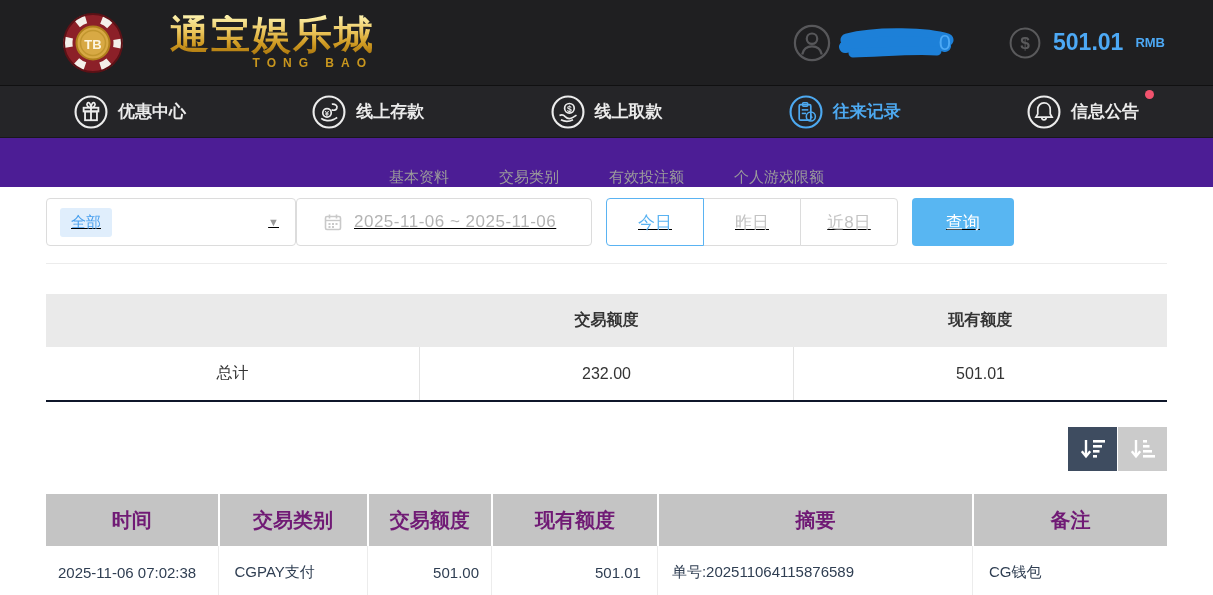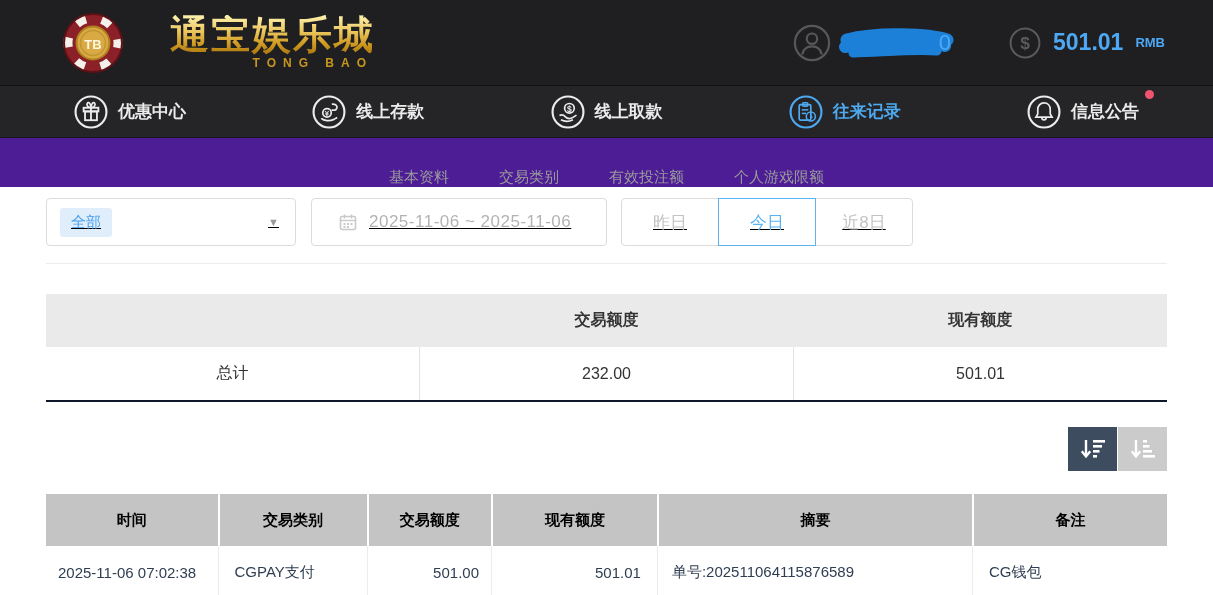--- a/index.html
+++ b/index.html
@@ -43,21 +43,21 @@
   
   .content { padding:13px 46px 0; box-sizing:border-box; }
 
   .filter-bar { display:flex; align-items:center; height:44px;text-decoration:underline; }
   .select-box { width:250px; height:48px; border:1px solid #dcdcdc; border-radius:4px;
     display:flex; align-items:center; justify-content:space-between;
     padding:0 16px 0 13px; box-sizing:border-box; cursor:pointer; background:#fff; }
   .select-tag { background:#e0eefc; color:#4aa0ee; font-size:15px; padding:5px 11px; border-radius:3px; }
   .select-caret { color:#9a9a9a; font-size:11px; }
   .date-box { width:296px; height:48px; border:1px solid #dcdcdc; border-radius:4px;
-    margin-left:15px; display:flex; align-items:center; gap:11px; padding-left:26px;
+    display:flex; align-items:center; gap:11px; padding-left:26px;
     box-sizing:border-box; cursor:pointer; background:#fff; }
   .date-text { color:#b3b3b3; font-size:17px; letter-spacing:0.5px; }
   .range-group { display:flex; margin-left:14px; }
   .range-btn { width:98px; height:48px; box-sizing:border-box; border:1px solid #dcdcdc;
     background:#fff; color:#c3c3c3; font-size:17px; display:flex; align-items:center;
     justify-content:center; margin-left:-1px; cursor:pointer; position:relative; }
   .range-btn:first-child { border-radius:4px 0 0 4px; margin-left:0; }
   .range-btn:last-child { border-radius:0 4px 4px 0; }
   .range-btn.active { border:1px solid #5ab3f2; color:#5ab3f2; z-index:2; }
   .search-btn { width:102px; height:48px; margin-left:14px; background:#58b6f2; color:#fff;
@@ -79,21 +79,21 @@
   
   .sort-row { display:flex; justify-content:flex-end; margin-top:25px; }
   .sort-btn { width:49px; height:44px; display:flex; align-items:center; justify-content:center;
     border:none; cursor:pointer; padding:0; }
   .sort-desc { background:#3e4c60; margin-right:1px; }
   .sort-asc { background:#cbcbcb; }
 
   
   .records-table { margin-top:23px; }
   .rec-head { display:flex; height:52px; background:#c4c4c4; }
-  .rec-hcell { color:#000000; font-weight:bold; font-size:15px; display:flex;
+  .rec-hcell { color:#701a75; font-weight:bold; font-size:20px; display:flex;
     align-items:center; justify-content:center; box-sizing:border-box; }
   .rec-hcell + .rec-hcell { border-left:2px solid #fff; }
   .rec-row { display:flex; height:53px; border-bottom:1px solid #eee; background:#fff; }
   .rec-cell { font-size:15px; color:#2f3e52; display:flex; align-items:center; box-sizing:border-box; }
   .rec-cell + .rec-cell { border-left:1px solid #ececec; }
   .c1 { width:15.3%; } .c2 { width:13.3%; } .c3 { width:11.1%; }
   .c4 { width:14.8%; } .c5 { width:28.1%; } .c6 { width:17.4%; }
   .rec-row .c1 { padding-left:12px; }
   .rec-row .c2 { padding-left:16px; }
   .rec-row .c3 { justify-content:flex-end; padding-right:12px; }
@@ -230,25 +230,26 @@
         <rect x="5.5" y="11" width="2" height="2" fill="#c9c9c9"></rect>
         <rect x="9" y="11" width="2" height="2" fill="#c9c9c9"></rect>
         <rect x="12.5" y="11" width="2" height="2" fill="#c9c9c9"></rect>
         <rect x="5.5" y="14" width="2" height="2" fill="#c9c9c9"></rect>
         <rect x="9" y="14" width="2" height="2" fill="#c9c9c9"></rect>
       </svg>
       <span class="date-text">2025-11-06 ~ 2025-11-06</span>
     </div>
 
     <div class="range-group">
+      <button class="range-btn active">今日</button>
       <button class="range-btn">昨日</button>
-      <button class="range-btn active">今日</button>
       <button class="range-btn">近8日</button>
     </div>
 
+    <button class="search-btn">查询</button>
   </div>
 
   <div class="divider"></div>
 
   <div class="summary-table">
     <div class="sum-row sum-head">
       <div class="sum-cell"></div>
       <div class="sum-cell">交易额度</div>
       <div class="sum-cell">现有额度</div>
     </div>

